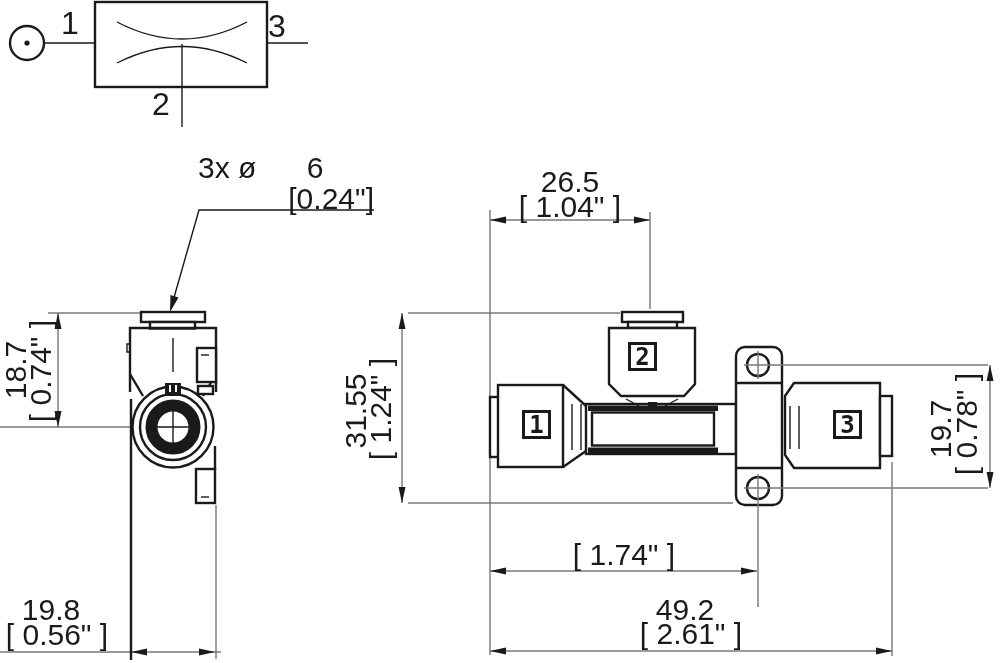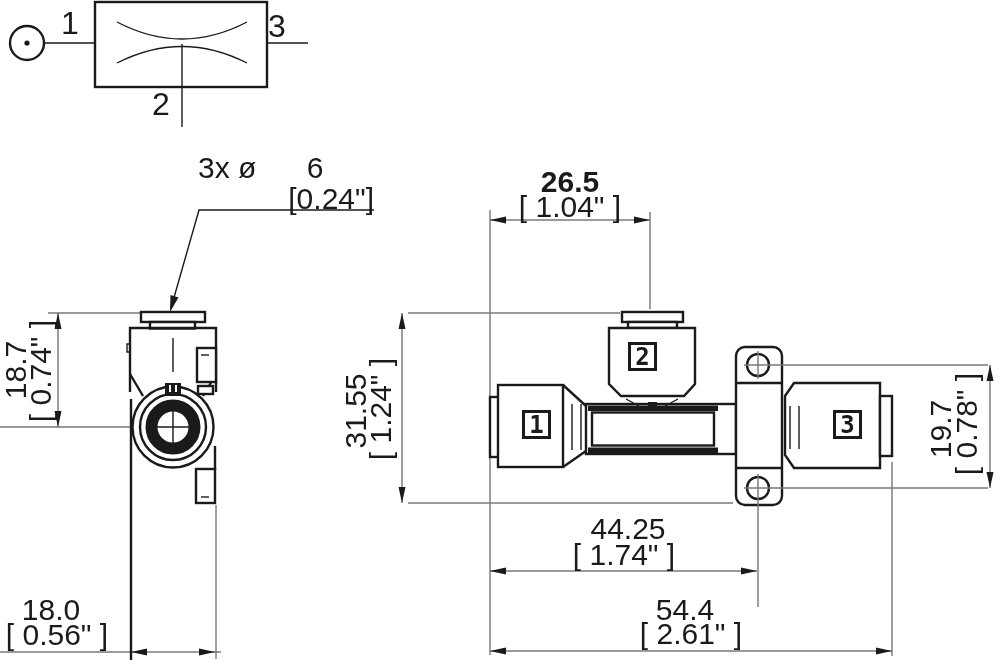--- a/index.html
+++ b/index.html
@@ -158,35 +158,34 @@
   <div class="sl" style="left:61px;top:7px;">1</div>
   <div class="sl" style="left:268px;top:10px;">3</div>
   <div class="sl" style="left:152px;top:88px;">2</div>
 
   <div class="t" style="left:198px;top:153px;">3x ø</div>
   <div class="t c" style="left:303px;top:153px;width:24px;">6</div>
   <div class="t r" style="left:264px;top:184px;width:110px;">[0.24"]</div>
 
   <div class="t c rot" style="left:-29px;top:355px;width:90px;">18.7</div>
   <div class="t c rot" style="left:-11px;top:356px;width:104px;">[ 0.74" ]</div>
-  <div class="t c" style="left:1px;top:595px;width:100px;">18.0</div>
+  <div class="t c" style="left:1px;top:595px;width:100px;">19.8</div>
   <div class="t c" style="left:0px;top:620px;width:114px;">[ 0.56" ]</div>
 
-  <div class="t c" style="left:520px;top:167px;width:100px;font-weight:bold;">26.5</div>
+  <div class="t c" style="left:520px;top:167px;width:100px;">26.5</div>
   <div class="t c" style="left:515px;top:192px;width:110px;">[ 1.04" ]</div>
 
   <div class="t c rot" style="left:308px;top:396px;width:96px;">31.55</div>
   <div class="t c rot" style="left:329px;top:394px;width:104px;">[ 1.24" ]</div>
 
   <div class="t c rot" style="left:903px;top:414px;width:76px;">19.7</div>
   <div class="t c rot" style="left:915px;top:409px;width:104px;">[ 0.78" ]</div>
 
-  <div class="t c" style="left:558px;top:514px;width:140px;">44.25</div>
   <div class="t c" style="left:554px;top:540px;width:140px;">[ 1.74" ]</div>
 
-  <div class="t c" style="left:615px;top:595px;width:140px;">54.4</div>
+  <div class="t c" style="left:615px;top:595px;width:140px;">49.2</div>
   <div class="t c" style="left:621px;top:619px;width:140px;">[ 2.61" ]</div>
 
   <div class="pb" style="left:522px;top:410px;">1</div>
   <div class="pb" style="left:628px;top:342px;">2</div>
   <div class="pb" style="left:833px;top:410px;">3</div>
 
 </div>
 
 </body></html>

